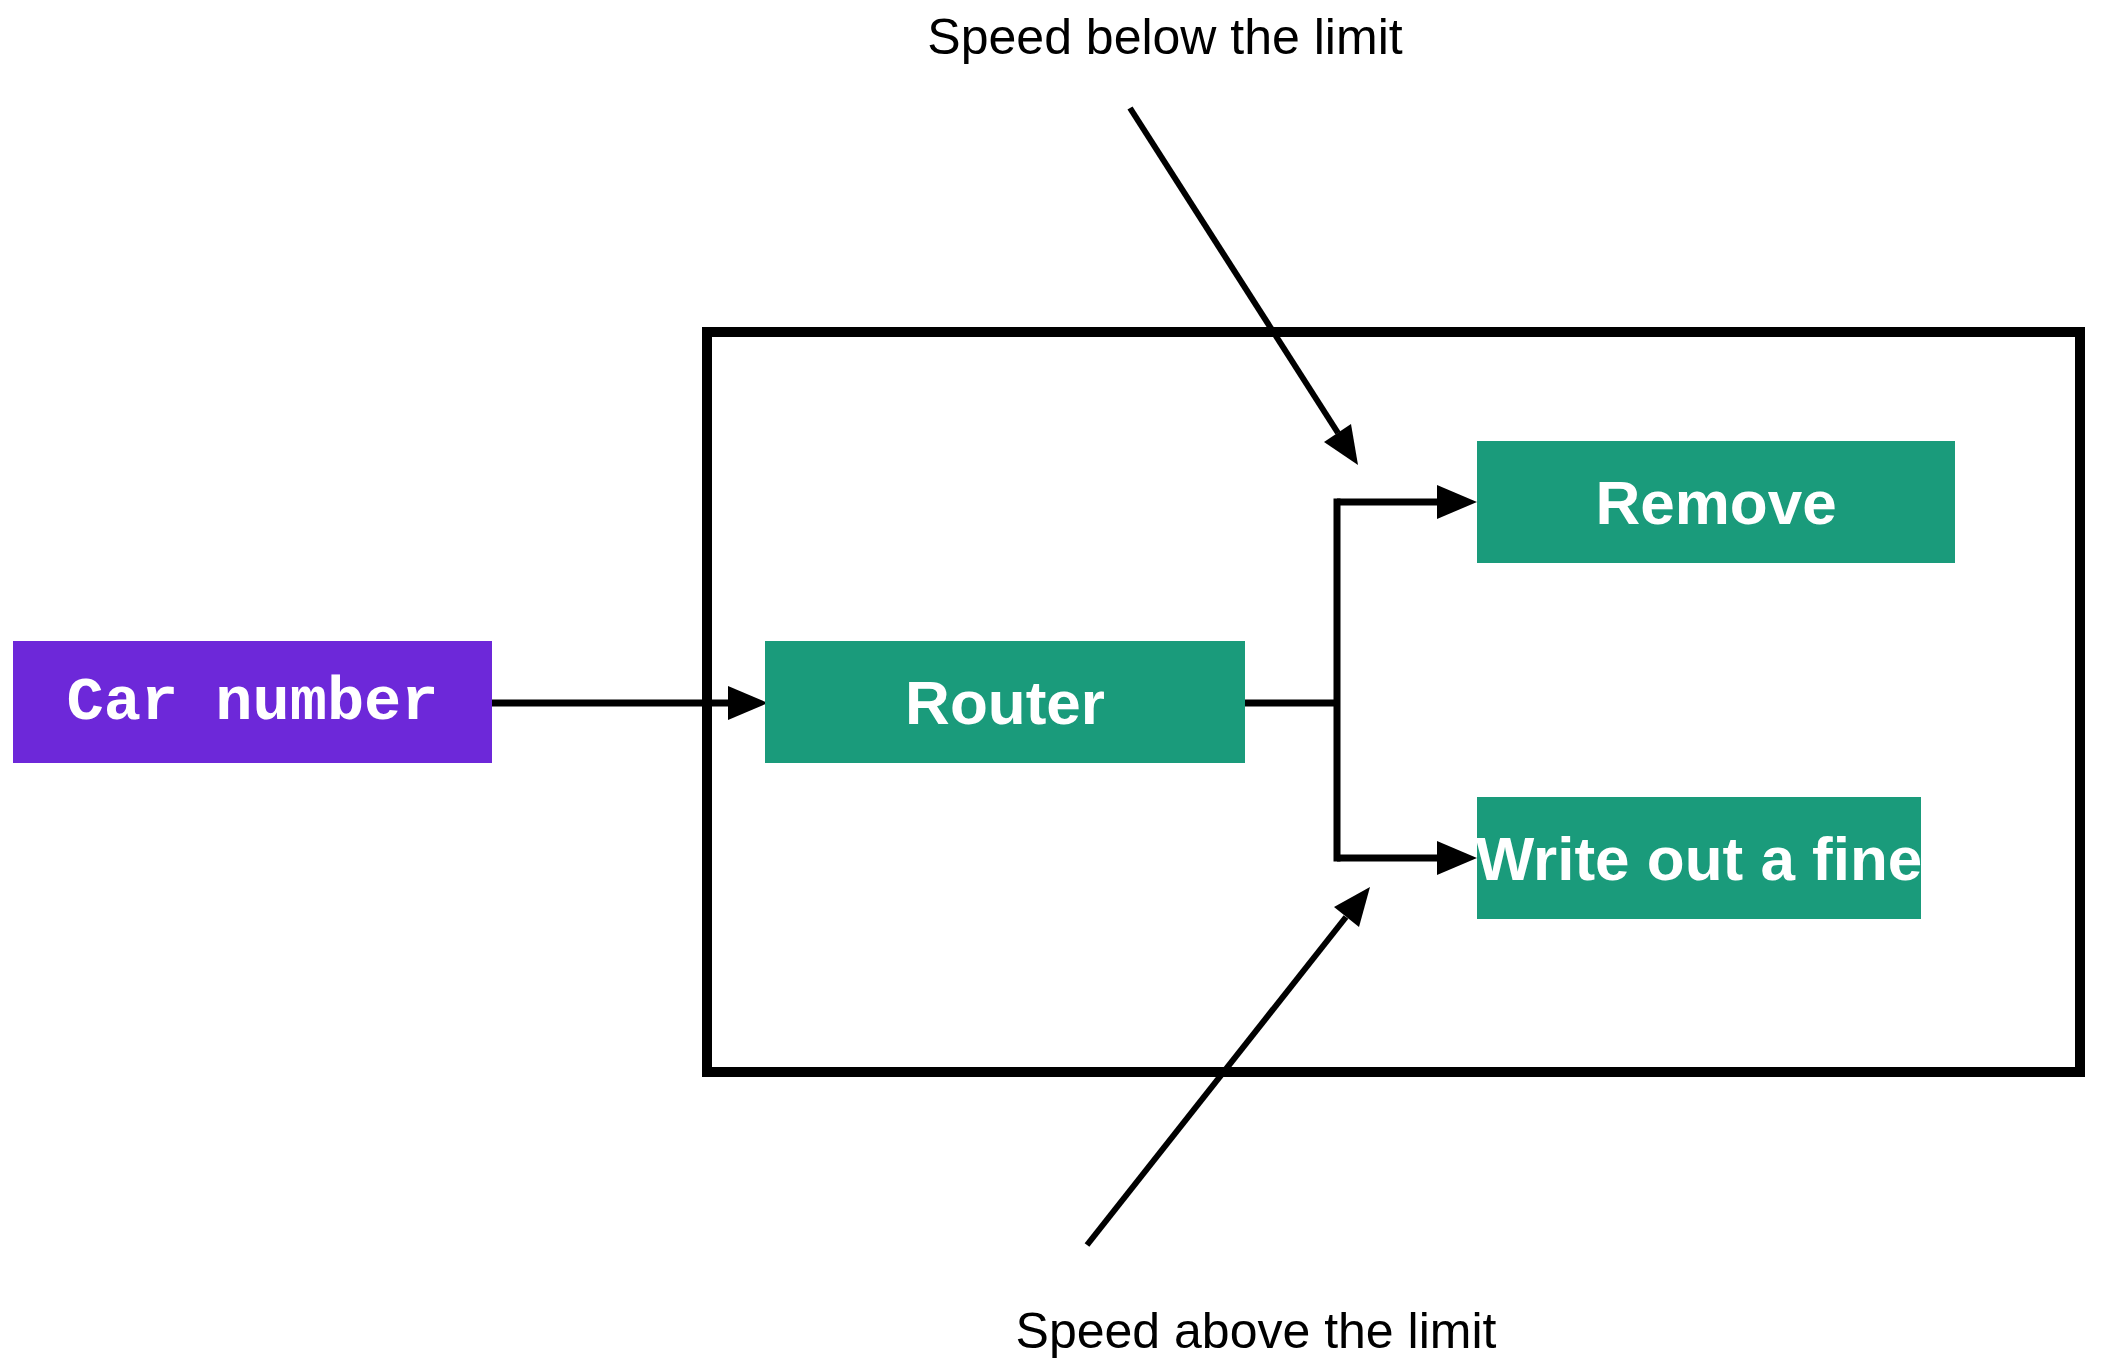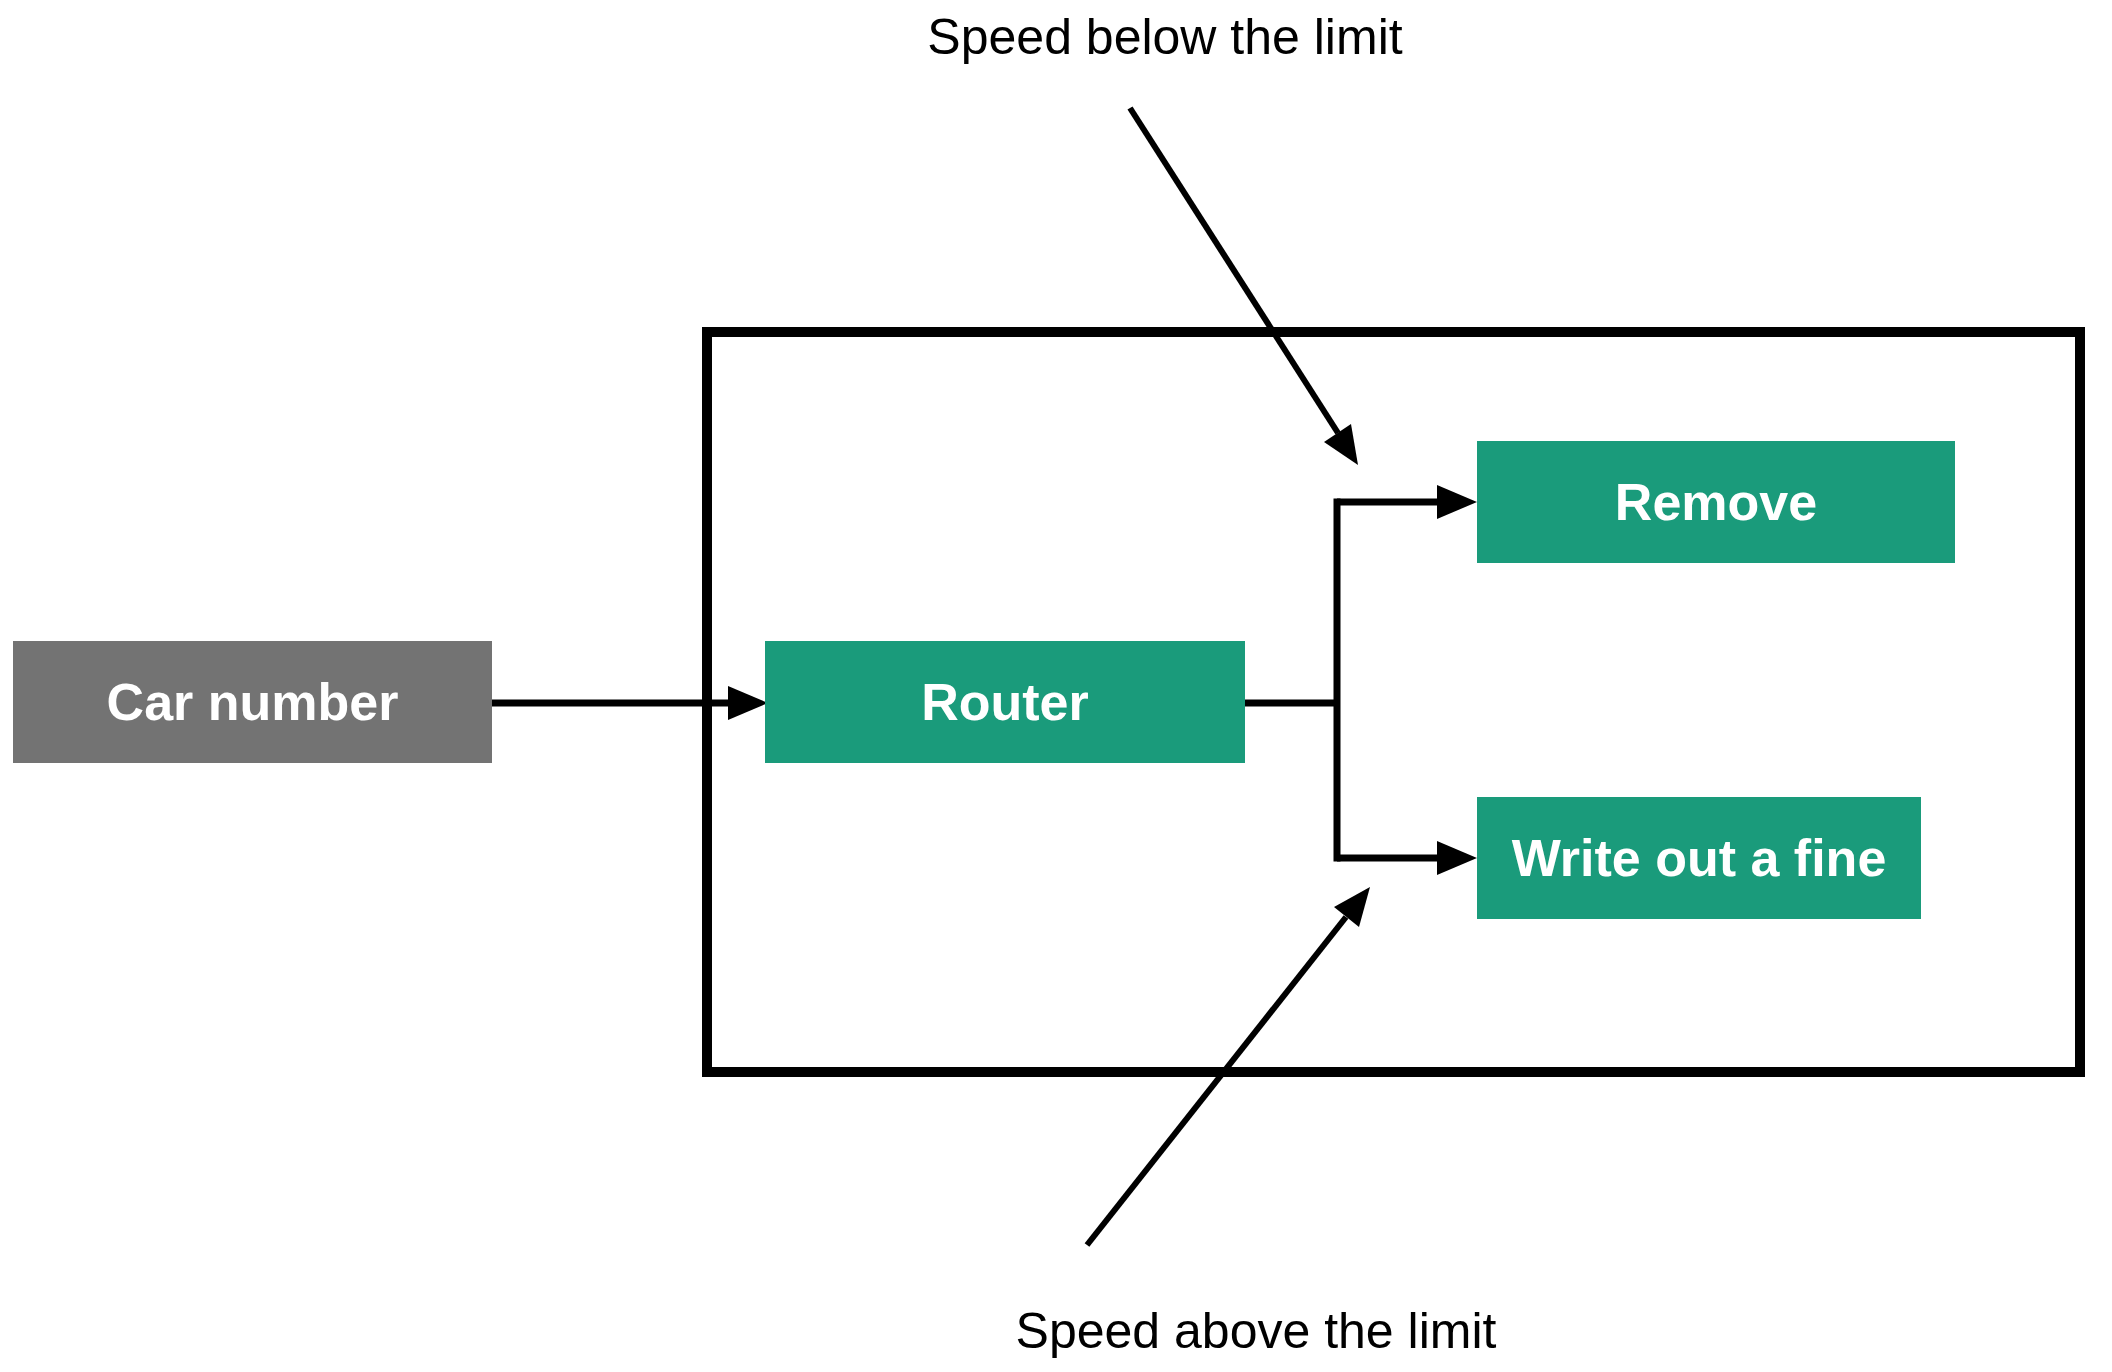--- a/index.html
+++ b/index.html
@@ -24,21 +24,21 @@
     color: #000000;
     letter-spacing: 0px;
     white-space: nowrap;
   }
   .node {
     position: absolute;
     display: flex;
     align-items: center;
     justify-content: center;
     color: #ffffff;
-    font-size: 52px;
+    font-size: 62px;
     font-weight: 700;
     white-space: nowrap;
   }
   .system-boundary {
     position: absolute;
     left: 702px;
     top: 327px;
     width: 1383px;
     height: 750px;
     border: 10px solid #000000;
@@ -84,21 +84,21 @@
     <path d="M1337 858 H1445" stroke="#000000" stroke-width="7" fill="none"></path>
     <polygon points="1477,858 1437,841 1437,875" fill="#000000"></polygon>
 
     <path d="M1130 108 L1338 433" stroke="#000000" stroke-width="6" fill="none"></path>
     <polygon points="1358,465 1324,442 1351,424" fill="#000000"></polygon>
 
     <path d="M1087 1245 L1346 917" stroke="#000000" stroke-width="6" fill="none"></path>
     <polygon points="1370,887 1359,927 1334,907" fill="#000000"></polygon>
   </svg>
 
-  <div class="node" id="node-car-number" style="background-color: #737373;">Car number</div>
+  <div class="node" id="node-car-number" style="background-color: #6d28d9; font-family: Liberation Mono, monospace;">Car number</div>
 
   <div class="node" id="node-router" style="background-color: rgb(26, 155, 123);">Router</div>
 
   <div class="node" id="node-remove" style="background-color: rgb(26, 155, 123);">Remove</div>
 
   <div class="node" id="node-fine" style="background-color: rgb(26, 155, 123);">Write out a fine</div>
 
 </div>
 
 </body></html>

